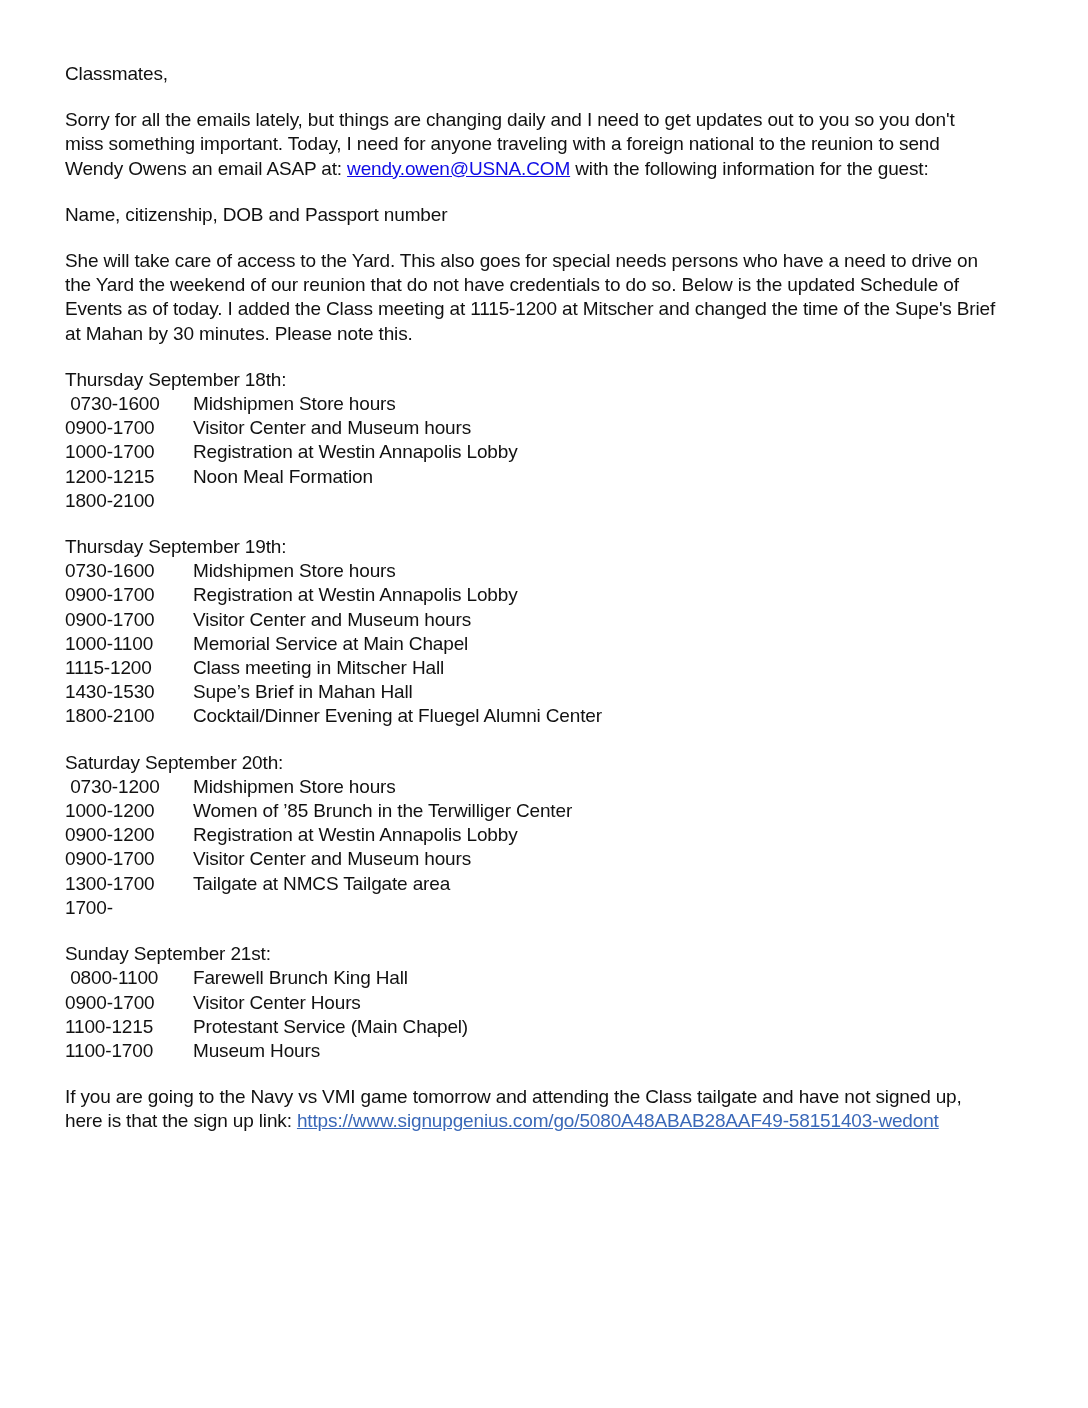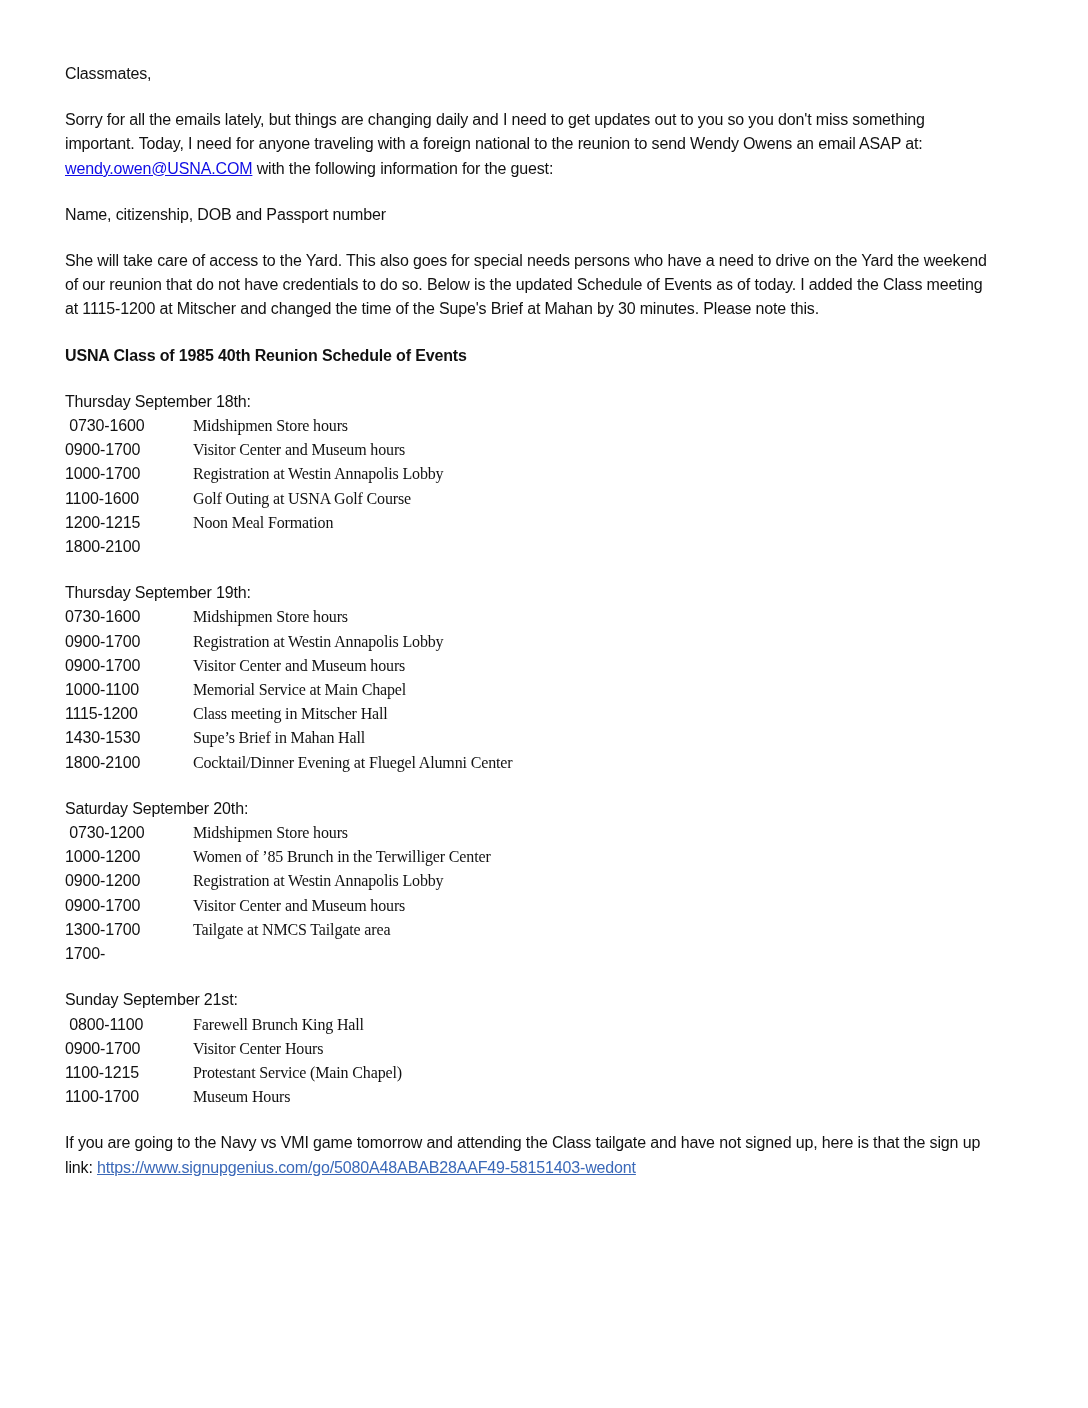--- a/index.html
+++ b/index.html
@@ -8,21 +8,21 @@
     background: #ffffff;
   }
   .page {
     position: relative;
     width: 1088px;
     height: 1408px;
     background: #ffffff;
     box-sizing: border-box;
     padding: 62px 60px 40px 65px;
     font-family: "Liberation Sans", "DejaVu Sans", sans-serif;
-    font-size: 16px;
+    font-size: 19px;
     line-height: 24.2px;
     letter-spacing: -0.15px;
     color: var(--text, #111111);
     overflow: hidden;
   }
   .para {
     margin: 0 0 22px 0;
     max-width: 933px;
   }
   .bold { font-weight: bold; }
@@ -33,55 +33,50 @@
   a.link.alt {
     color: var(--link-alt, #3a68b8);
   }
   .day-section { margin: 0 0 22px 0; }
   .day-heading { font-weight: normal; }
   .event-row { display: flex; }
   .event-time {
     flex: 0 0 128px;
     white-space: pre;
   }
-  .event-desc { flex: 1; font-family: Liberation Serif, serif; }
+  .event-desc { flex: 1; }
 </style>
 </head>
 <body>
 
 <div class="page">
 
   <p class="para">Classmates,</p>
 
   <p class="para"><span>Sorry for all the emails lately, but things are changing daily and I need to get updates out to you so you don't miss something important. Today, I need for anyone traveling with a foreign national to the reunion to send Wendy Owens an email ASAP at: </span><a class="link" href="#">wendy.owen@USNA.COM</a><span> with the following information for the guest:</span></p>
 
   <p class="para">Name, citizenship, DOB and Passport number</p>
 
   <p class="para">She will take care of access to the Yard. This also goes for special needs persons who have a need to drive on the Yard the weekend of our reunion that do not have credentials to do so. Below is the updated Schedule of Events as of today. I added the Class meeting at 1115-1200 at Mitscher and changed the time of the Supe's Brief at Mahan by 30 minutes. Please note this.</p>
 
-  <p class="para bold">USNA Class of 1985 40th Reunion Schedule of Events</p>
 
   <div id="schedule">
       <div class="day-section">
         <div class="day-heading">Thursday September 18th:</div>
         <div class="event-row">
           <span class="event-time"> 0730-1600</span>
           <span class="event-desc">Midshipmen Store hours</span>
         </div>
         <div class="event-row">
           <span class="event-time">0900-1700</span>
           <span class="event-desc">Visitor Center and Museum hours</span>
         </div>
         <div class="event-row">
           <span class="event-time">1000-1700</span>
           <span class="event-desc">Registration at Westin Annapolis Lobby</span>
-        </div>
-        <div class="event-row">
-          <span class="event-time">1100-1600</span>
-          <span class="event-desc">Golf Outing at USNA Golf Course</span>
         </div>
         <div class="event-row">
           <span class="event-time">1200-1215</span>
           <span class="event-desc">Noon Meal Formation</span>
         </div>
         <div class="event-row">
           <span class="event-time">1800-2100</span>
         </div>
       </div>
       <div class="day-section">

